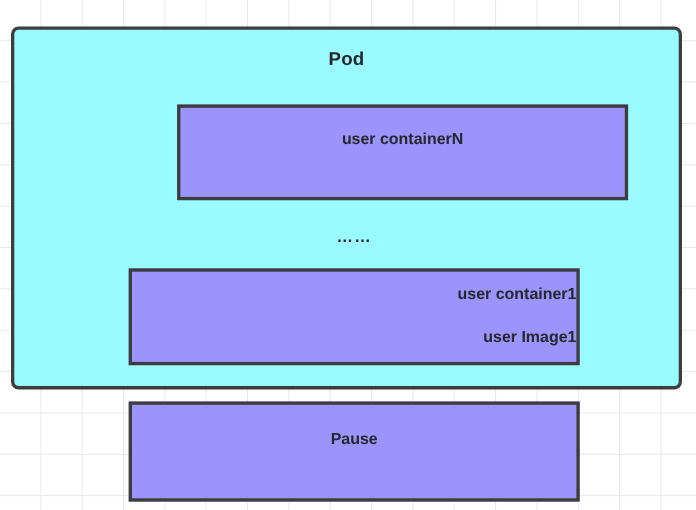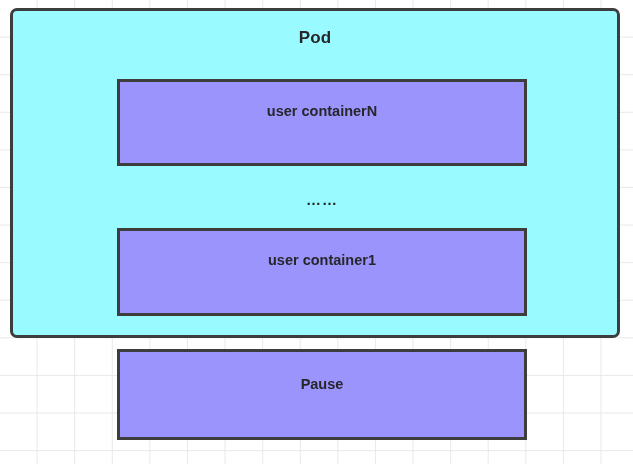--- a/index.html
+++ b/index.html
@@ -25,21 +25,21 @@
       linear-gradient(to right, #e8e8e8 1px, transparent 1px),
       linear-gradient(to bottom, #e8e8e8 1px, transparent 1px);
     background-size: 37.6px 37.6px;
     background-position: -1px -1px;
   }
 
   
   .pod-box {
     position: absolute;
     left: 10px;
-    top: 8px;
+    top: 24px;
     width: 610px;
     height: 330px;
     box-sizing: border-box;
     background-color: #99fbff;
     border: 3px solid #3d3d3d;
     border-radius: 7px;
   }
 
   .pod-title {
     position: absolute;
@@ -76,25 +76,27 @@
     white-space: nowrap;
   }
 
   .container-box .line-top {
     margin-bottom: 22px;
   }
 
   #box-n {
     top: 68px;
     height: 87px;
+    margin-left: 44px;
   }
 
   #box-1 {
     top: 217px;
     height: 88px;
+    align-items: flex-end;
   }
 
   #box-pause {
     top: 338px;
     height: 91px;
   }
 
   #box-pause .line-top {
     margin-bottom: 20px;
   }
@@ -121,20 +123,21 @@
     <div class="pod-title">Pod</div>
 
     <div class="container-box" id="box-n">
       <div class="line line-top">user containerN</div>
     </div>
 
     <div class="ellipsis">……</div>
 
     <div class="container-box" id="box-1">
       <div class="line line-top">user container1</div>
+      <div class="line line-bottom">user Image1</div>
     </div>
 
     <div class="container-box" id="box-pause">
       <div class="line line-top">Pause</div>
     </div>
 
   </div>
 </div>
 
 </body></html>

